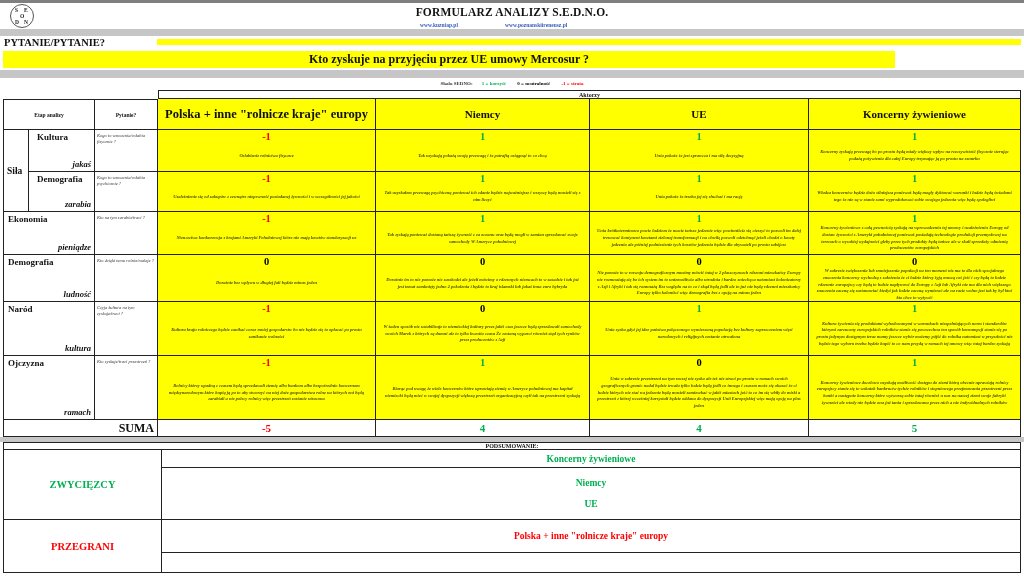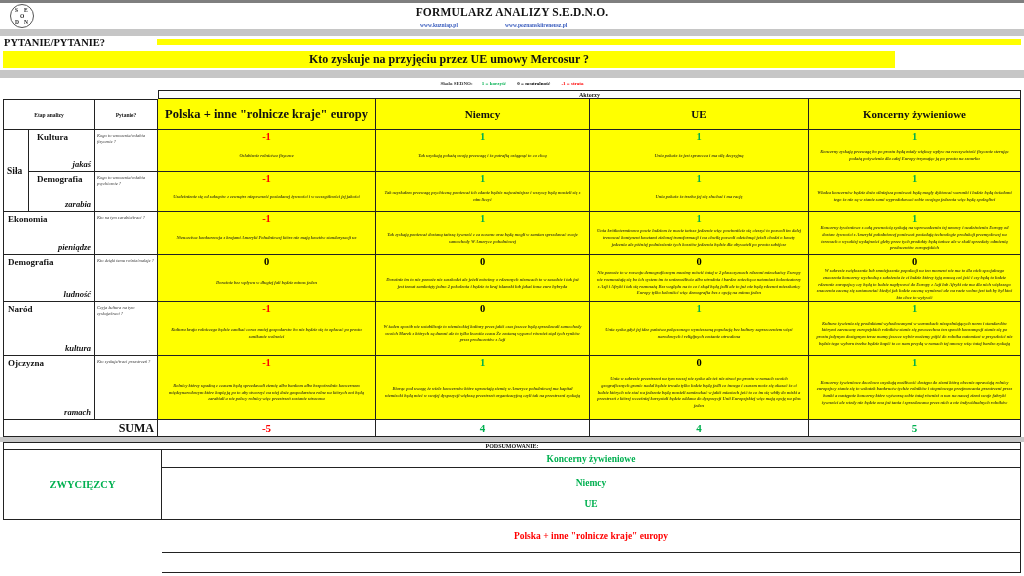--- a/index.html
+++ b/index.html
@@ -250,16 +250,17 @@
   <div class="band band3"></div>
 
   <div class="summary">
     <div class="pods-head">PODSUMOWANIE:</div>
     <div class="cell b bl side-label winners-label">ZWYCIĘZCY</div>
     <div class="cell b entry w-entry" style="grid-area:2/2/3/3;">Koncerny żywieniowe</div>
     <div class="cell b entry dual" style="grid-area:3/2/4/3;">
       <span class="w-entry">Niemcy</span>
       <span class="w-entry">UE</span>
     </div>
+    <div class="cell b bl side-label losers-label">PRZEGRANI</div>
     <div class="cell b entry l-entry" style="grid-area:4/2/5/3;">Polska + inne "rolnicze kraje" europy</div>
     <div class="cell b" style="grid-area:5/2/6/3;"></div>
   </div>
 </div>
 
 </body></html>

